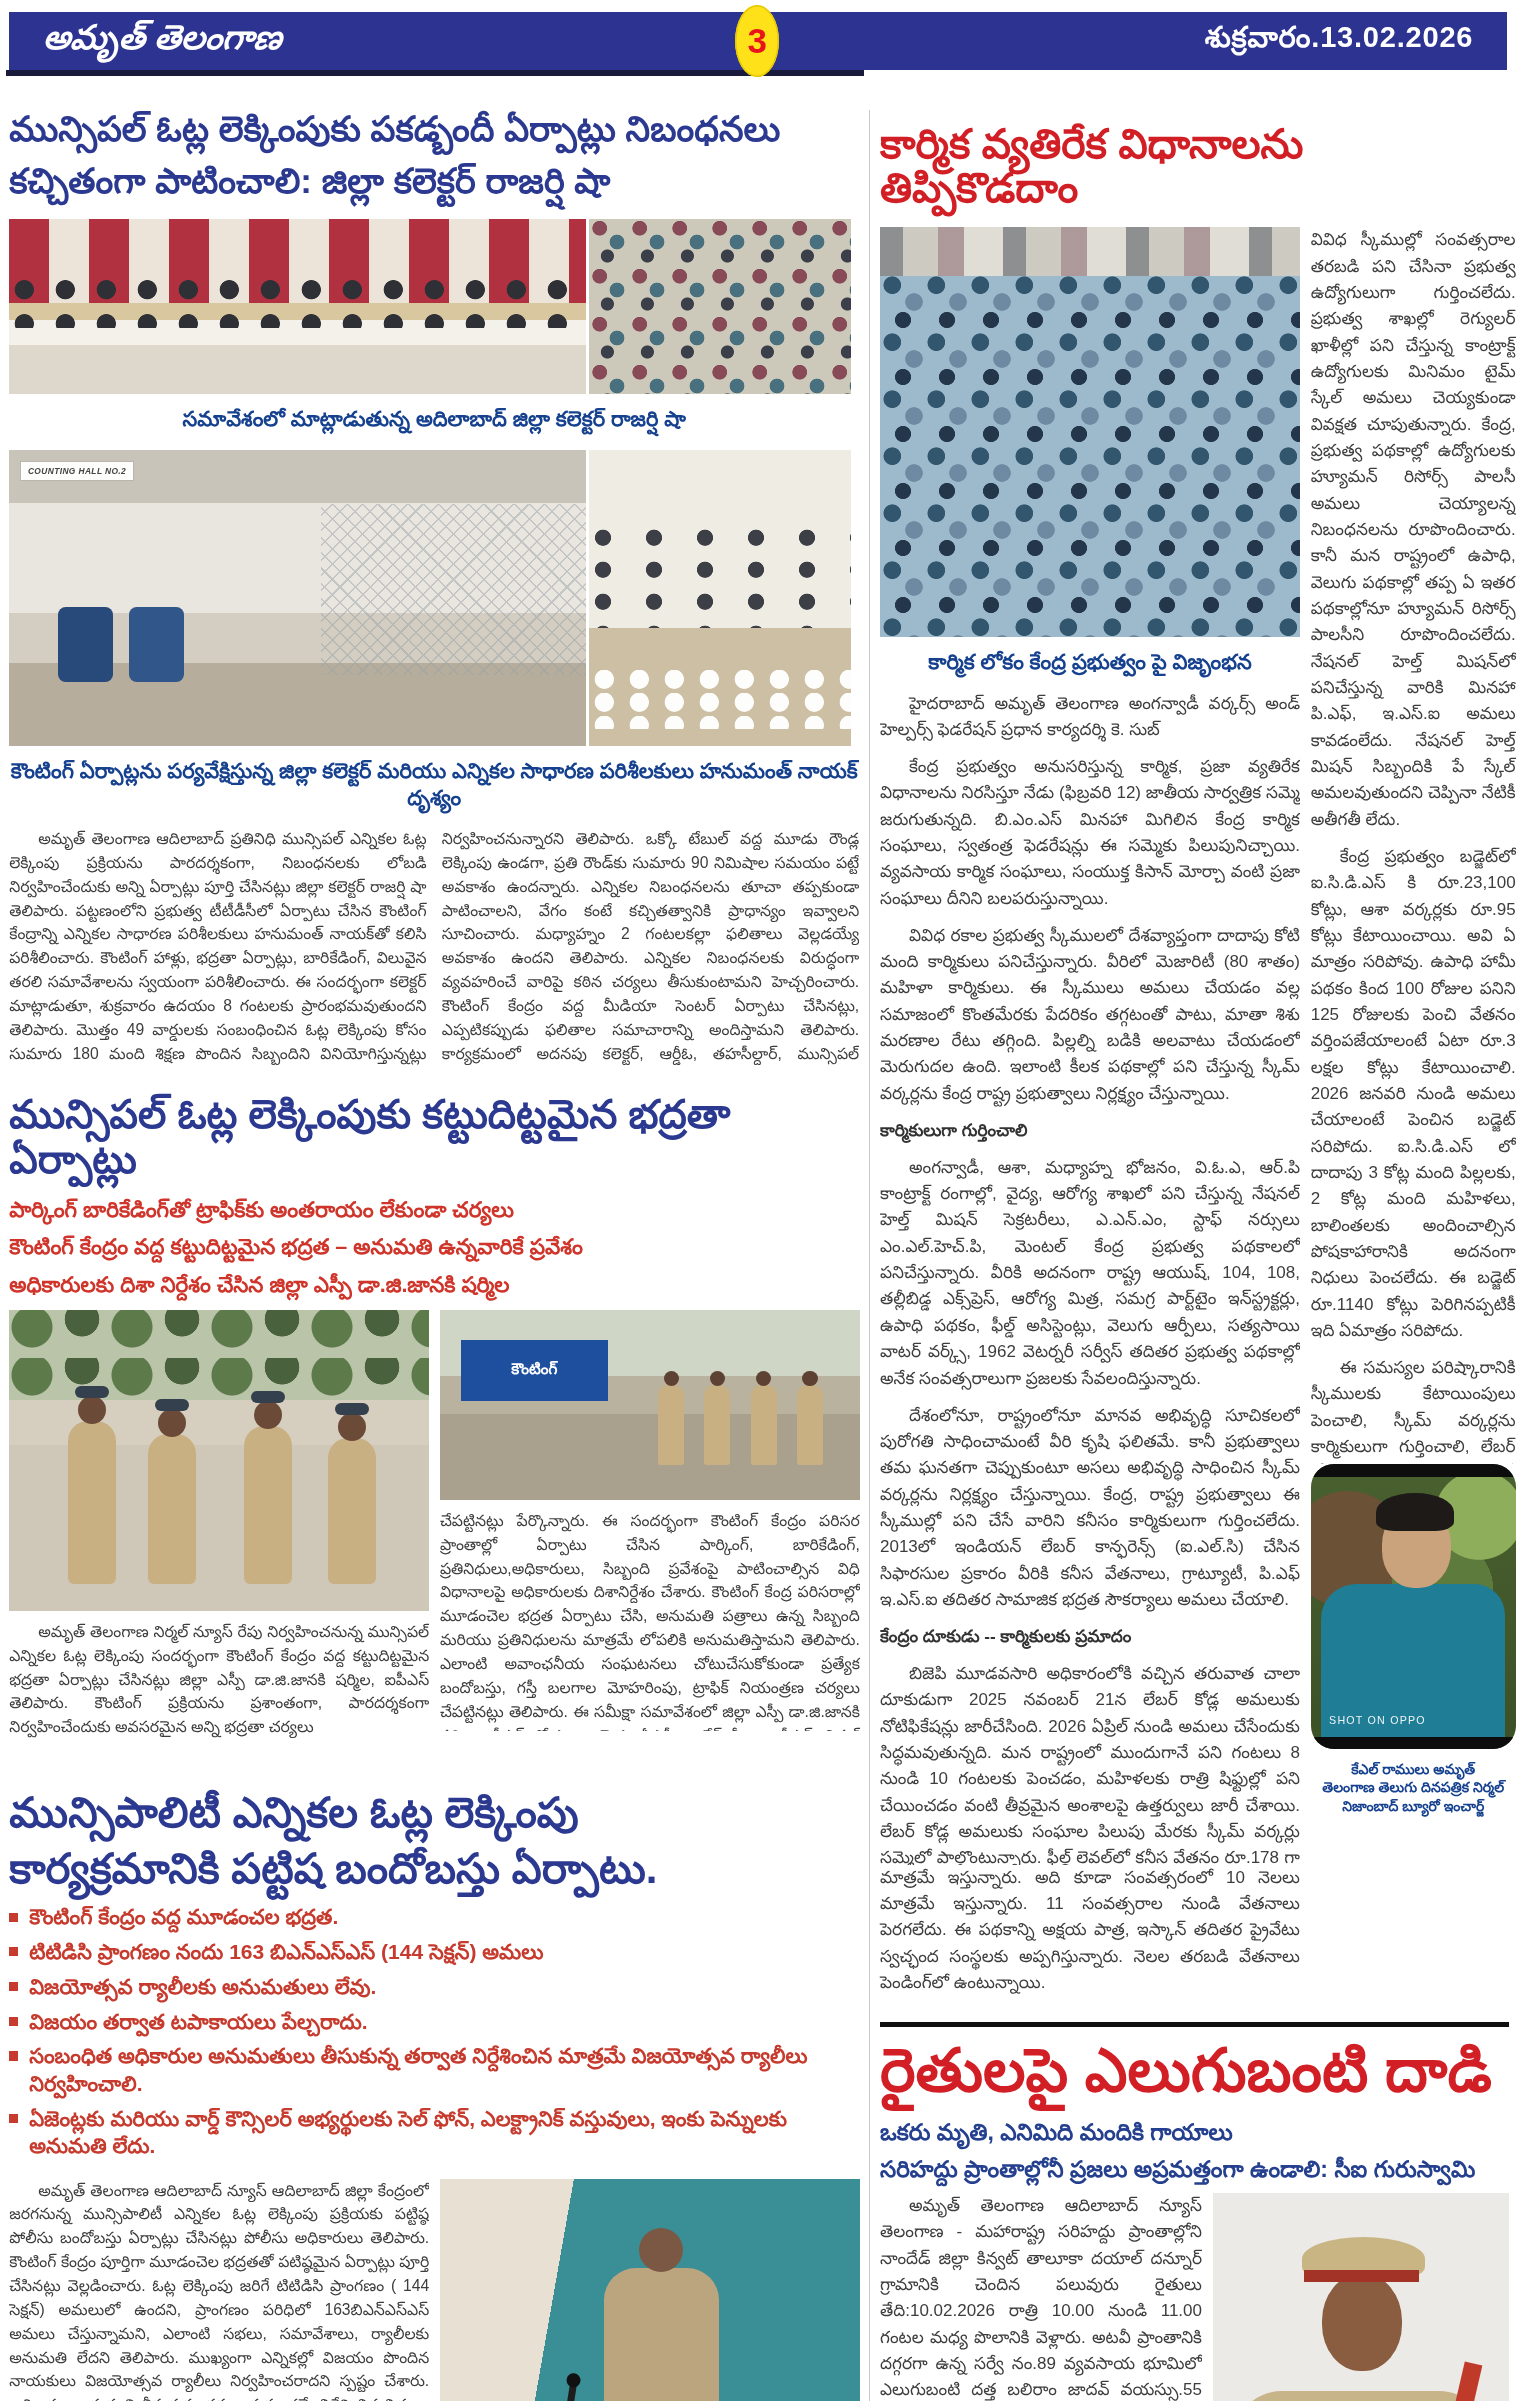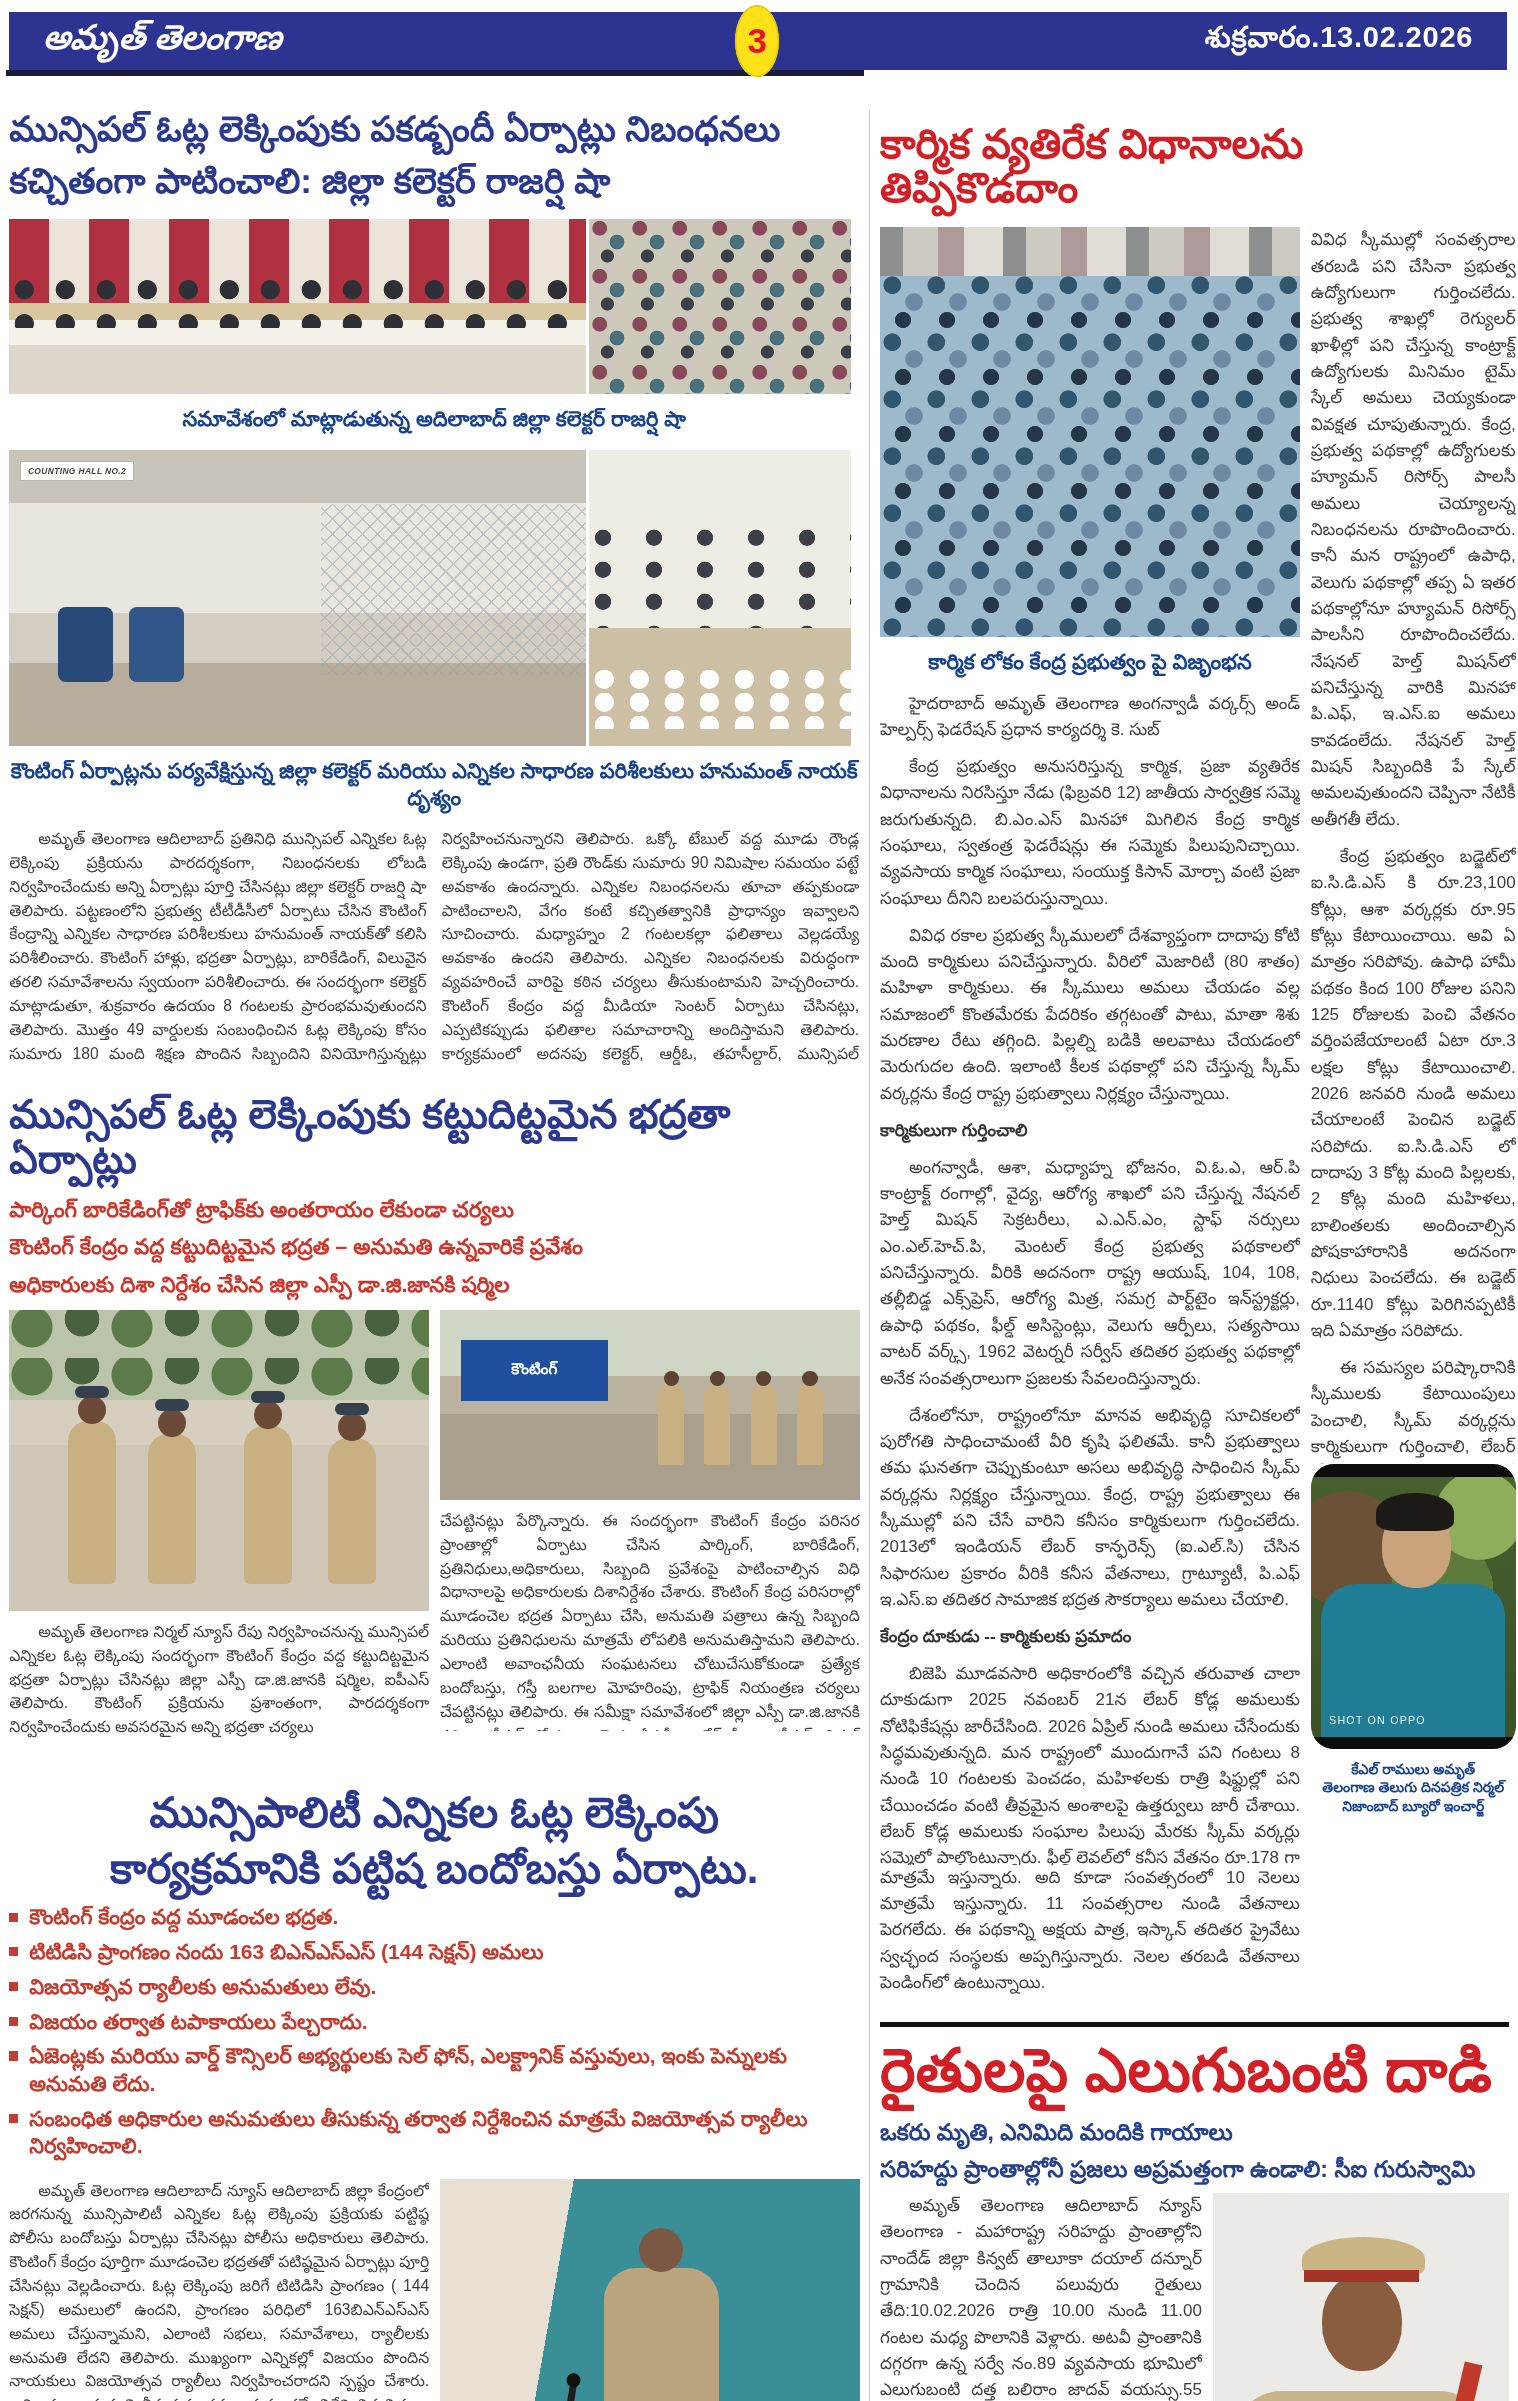--- a/index.html
+++ b/index.html
@@ -25,21 +25,21 @@
   .row{display:flex;gap:10.7px;}
   .half{width:420px;flex-shrink:0;}
 
   
   .head-blue{color:#2b3990;font-weight:800;margin:0;}
   .hA1,.hA2{font-size:35px;line-height:1.1;}
   .hA1{margin-bottom:14px;}
   .hA2{margin-bottom:7.7px;}
   .hB{font-size:40px;line-height:1.12;margin:26px 0 15.3px;}
   .subhead-red{color:#cf352a;font-size:21.5px;font-weight:700;margin:10.7px 0;line-height:1.25;}
-  .nested-head{color:#2b3990;font-size:42px;font-weight:800;text-align:center;line-height:1.32;margin:23px 0 2px;}
+  .nested-head{color:#2b3990;font-size:42px;font-weight:800;text-align:left;line-height:1.32;margin:23px 0 2px;}
   .head-red{color:#d21f26;font-weight:800;font-size:41px;line-height:1.08;margin:12px 0 17px;}
   .head-red.big2{font-size:60px;margin:10.7px 0 14px;}
   .subhead-blue{color:#25408f;font-size:23px;font-weight:700;margin:7.7px 0;line-height:1.3;}
   .caption{color:#16418f;font-size:21px;font-weight:700;text-align:center;margin:10.7px 0 15.3px;line-height:1.3;}
   .caption.small{font-size:14px;margin:11px 0 0;}
   .body{color:#3d3d3d;font-size:15.7px;line-height:1.52;text-align:justify;margin:0 0 10.7px;}
   .body.indent{text-indent:29px;}
   .rbody{font-size:17px;line-height:1.55;}
   .subh{font-weight:700;color:#333;text-align:left;}
   .clampA{height:239px;overflow:hidden;}
@@ -230,22 +230,22 @@
         <h2 class="nested-head">
           <span>మున్సిపాలిటీ ఎన్నికల ఓట్ల లెక్కింపు</span><br>
           <span>కార్యక్రమానికి పట్టిష బందోబస్తు ఏర్పాటు.</span>
         </h2>
 
         <ul class="bullets">
           <li>కౌంటింగ్ కేంద్రం వద్ద మూడంచల భద్రత.</li>
           <li>టిటిడిసి ప్రాంగణం నందు 163 బిఎన్ఎస్ఎస్ (144 సెక్షన్) అమలు</li>
           <li>విజయోత్సవ ర్యాలీలకు అనుమతులు లేవు.</li>
           <li>విజయం తర్వాత టపాకాయలు పేల్చరాదు.</li>
+          <li>సంబంధిత అధికారుల అనుమతులు తీసుకున్న తర్వాత నిర్దేశించిన  మాత్రమే విజయోత్సవ ర్యాలీలు నిర్వహించాలి.</li>
           <li>ఏజెంట్లకు మరియు వార్డ్ కౌన్సిలర్ అభ్యర్థులకు సెల్ ఫోన్, ఎలక్ట్రానిక్ వస్తువులు, ఇంకు పెన్నులకు అనుమతి లేదు.</li>
-          <li>సంబంధిత అధికారుల అనుమతులు తీసుకున్న తర్వాత నిర్దేశించిన  మాత్రమే విజయోత్సవ ర్యాలీలు నిర్వహించాలి.</li>
         </ul>
 
         <div class="row">
           <div class="half">
             <p class="body indent clampBottom">అమృత్ తెలంగాణ ఆదిలాబాద్ న్యూస్ ఆదిలాబాద్ జిల్లా కేంద్రంలో జరగనున్న మున్సిపాలిటీ ఎన్నికల ఓట్ల లెక్కింపు ప్రక్రియకు పట్టిష్ఠ పోలీసు బందోబస్తు ఏర్పాట్లు చేసినట్లు పోలీసు అధికారులు తెలిపారు. కౌంటింగ్ కేంద్రం పూర్తిగా మూడంచెల భద్రతతో పటిష్ఠమైన ఏర్పాట్లు పూర్తి చేసినట్లు వెల్లడించారు. ఓట్ల లెక్కింపు జరిగే టిటిడిసి ప్రాంగణం ( 144 సెక్షన్) అమలులో ఉందని, ప్రాంగణం పరిధిలో 163బిఎన్ఎస్ఎస్ అమలు చేస్తున్నామని, ఎలాంటి సభలు, సమావేశాలు, ర్యాలీలకు అనుమతి లేదని తెలిపారు. ముఖ్యంగా ఎన్నికల్లో విజయం పొందిన నాయకులు విజయోత్సవ ర్యాలీలు నిర్వహించరాదని స్పష్టం చేశారు. అధికారుల అనుమతి తీసుకున్న తరువాత మాత్రమే నిర్దేశించిన విధంగా విజయోత్సవ ర్యాలీలు నిర్వహించాలని తెలిపారు. విజయం అనంతరం ఎలాంటి టపాకాయలు పేల్చరాదని, ఎన్నికల కోడ్ ఉల్లంఘించిన వారిపై చట్ట ప్రకారం చర్యలు తీసుకుంటామని హెచ్చరించారు. కౌంటింగ్ సందర్భంగా ఏజెంట్లు, అభ్యర్థులు సెల్ ఫోన్లు, ఎలక్ట్రానిక్ వస్తువులు,</p>
           </div>
           <div class="half">
             <div class="photo ph-press">
               <div class="man"></div>
 

